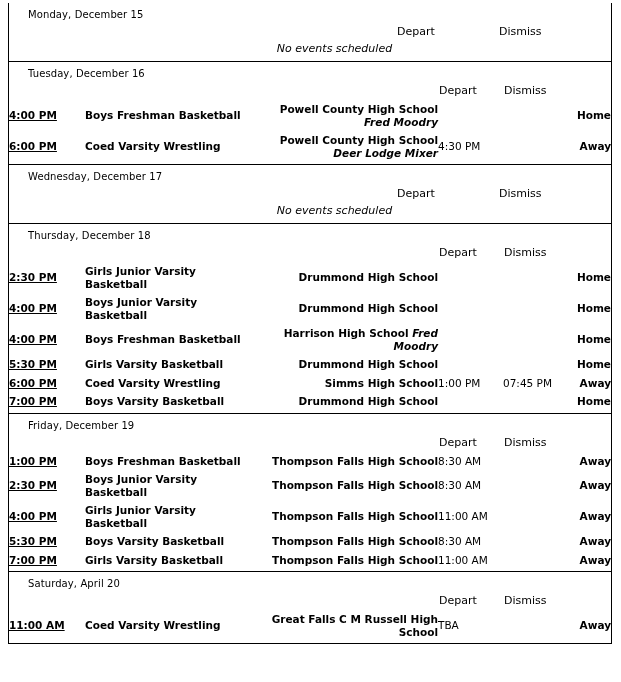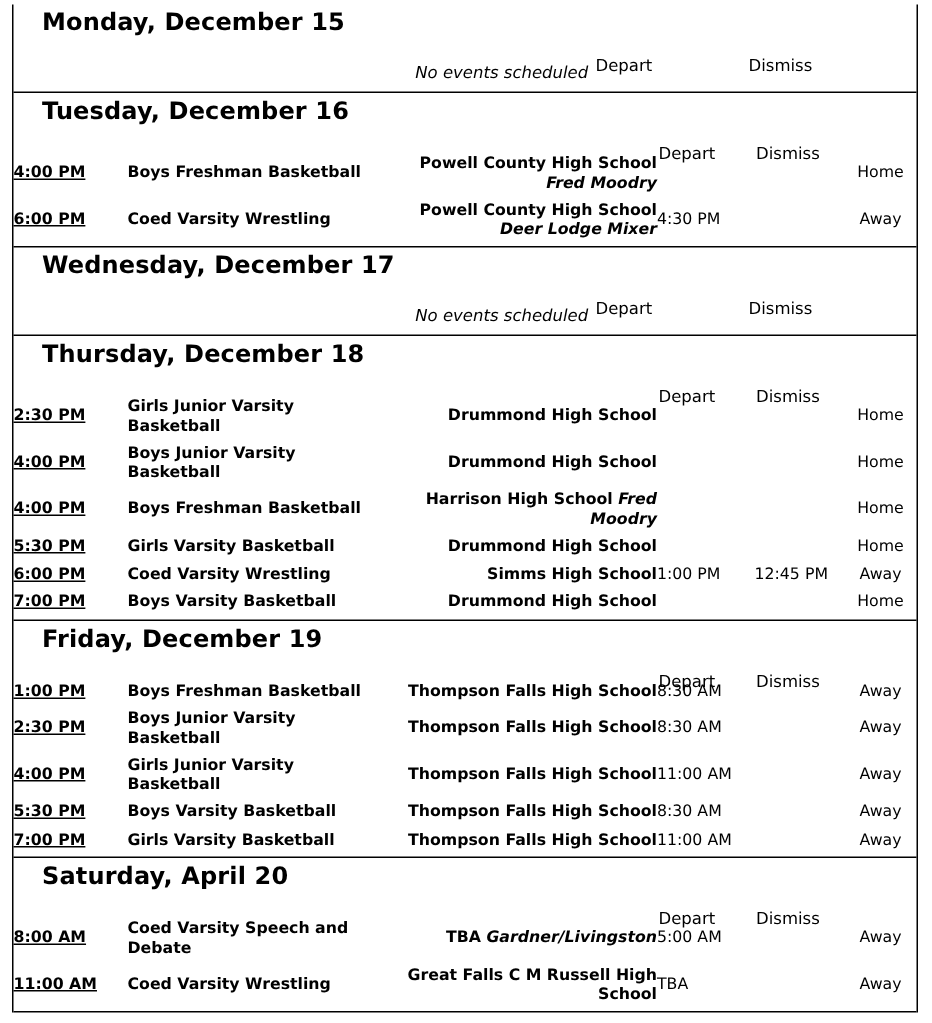--- a/index.html
+++ b/index.html
@@ -28,39 +28,39 @@
   .day-block {
     border-bottom: 1.6px solid #000;
     box-sizing: border-box;
     padding: 0;
   }
   .day-block.last {
     border-bottom: 1.6px solid #000;
   }
 
   .day-title {
-    font-size: 16px;
-    font-weight: bold;
+    font-size: 10px;
+    font-weight: normal;
     padding: 5px 0 3px 19px;
     letter-spacing: 0.1px;
     line-height: 13px;
   }
 
   
   .col-head {
     position: relative;
     height: 17px;
     font-size: 11px;
     font-weight: normal;
     color: #000;
   }
   .col-head .ch-depart,
   .col-head .ch-dismiss {
     position: absolute;
-    top: 12px;
+    top: 0;
     line-height: 15px;
     white-space: nowrap;
   }
   
   .col-head .ch-depart  { left: 430px; }
   .col-head .ch-dismiss { left: 495px; }
   
   .day-block.empty .col-head .ch-depart  { left: 388px; }
   .day-block.empty .col-head .ch-dismiss { left: 490px; }
 
@@ -111,22 +111,22 @@
     width: 65px;
     font-weight: normal;
     white-space: nowrap;
   }
   td.c-dismiss {
     width: 60px;
     font-weight: normal;
     white-space: nowrap;
   }
   td.c-where {
-    font-weight: normal;
-    text-align: center;
+    font-weight: bold;
+    text-align: right;
     padding-right: 7px;
     white-space: nowrap;
   }
   tr.event-row:last-child td { padding-bottom: 5px; }
 </style>
 </head>
 <body>
 
 <div id="schedule">
     <div class="day-block empty">
@@ -210,21 +210,21 @@
             <td class="c-opponent"><span>Drummond High School</span></td>
             <td class="c-depart"></td>
             <td class="c-dismiss"></td>
             <td class="c-where">Home</td>
           </tr>
           <tr class="event-row">
             <td class="c-time">6:00 PM</td>
             <td class="c-activity">Coed Varsity Wrestling</td>
             <td class="c-opponent"><span>Simms High School</span></td>
             <td class="c-depart">1:00 PM</td>
-            <td class="c-dismiss">12:45 PM</td>
+            <td class="c-dismiss">07:45 PM</td>
             <td class="c-where">Away</td>
           </tr>
           <tr class="event-row">
             <td class="c-time">7:00 PM</td>
             <td class="c-activity">Boys Varsity Basketball</td>
             <td class="c-opponent"><span>Drummond High School</span></td>
             <td class="c-depart"></td>
             <td class="c-dismiss"></td>
             <td class="c-where">Home</td>
           </tr>
@@ -283,28 +283,20 @@
       </table>
     </div>
     <div class="day-block last">
       <div class="day-title">Saturday, April 20</div>
       <div class="col-head">
         <span class="ch-depart">Depart</span>
         <span class="ch-dismiss">Dismiss</span>
       </div>
       <table class="events">
         <tbody>
-          <tr class="event-row">
-            <td class="c-time">8:00 AM</td>
-            <td class="c-activity">Coed Varsity Speech and Debate</td>
-            <td class="c-opponent"><span>TBA</span> <span class="note">Gardner/Livingston</span></td>
-            <td class="c-depart">5:00 AM</td>
-            <td class="c-dismiss"></td>
-            <td class="c-where">Away</td>
-          </tr>
           <tr class="event-row">
             <td class="c-time">11:00 AM</td>
             <td class="c-activity">Coed Varsity Wrestling</td>
             <td class="c-opponent"><span>Great Falls C M Russell High School</span> </td>
             <td class="c-depart">TBA</td>
             <td class="c-dismiss"></td>
             <td class="c-where">Away</td>
           </tr>
         </tbody>
       </table>

